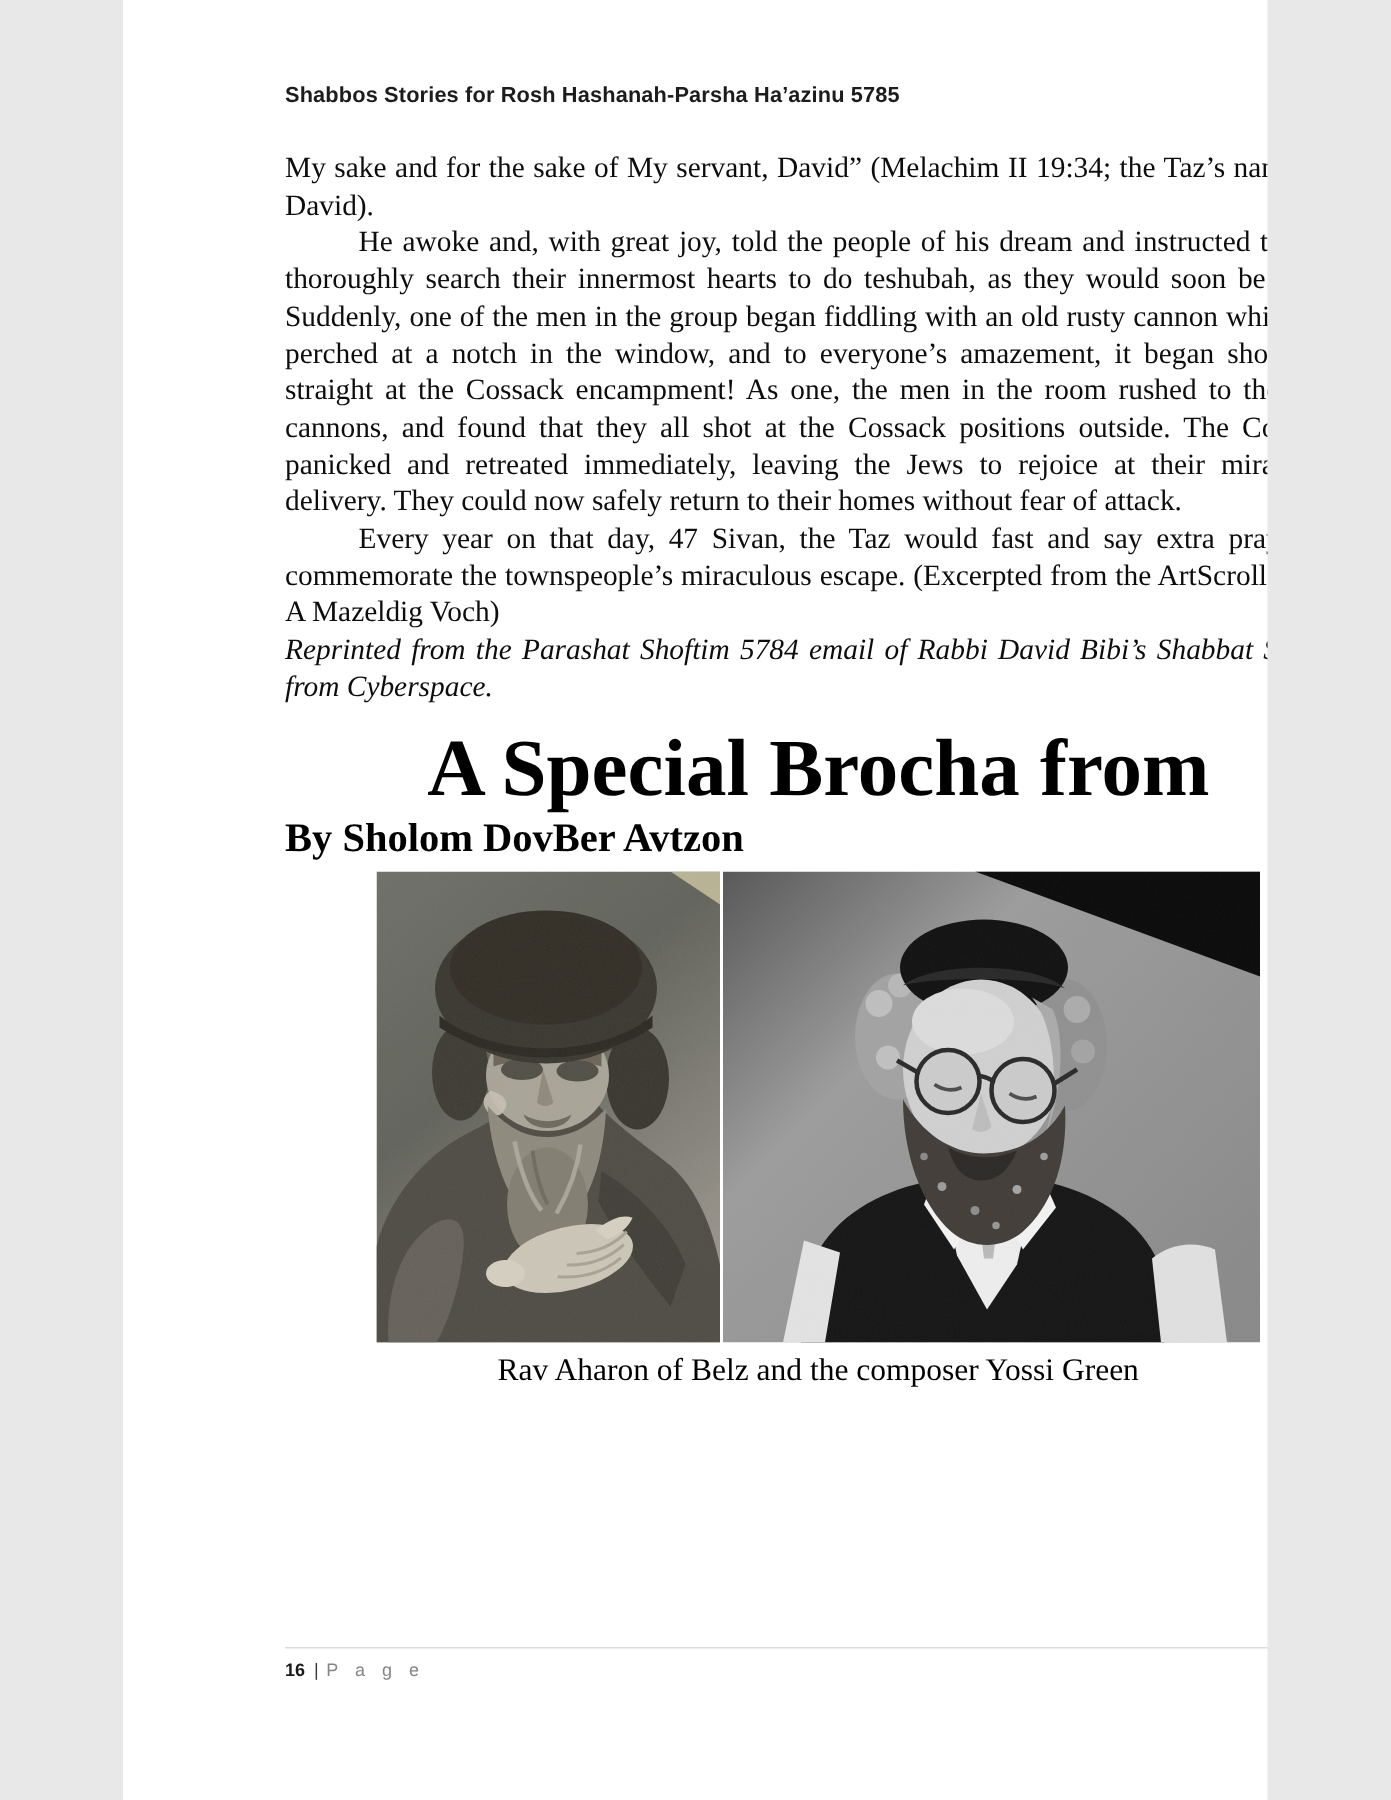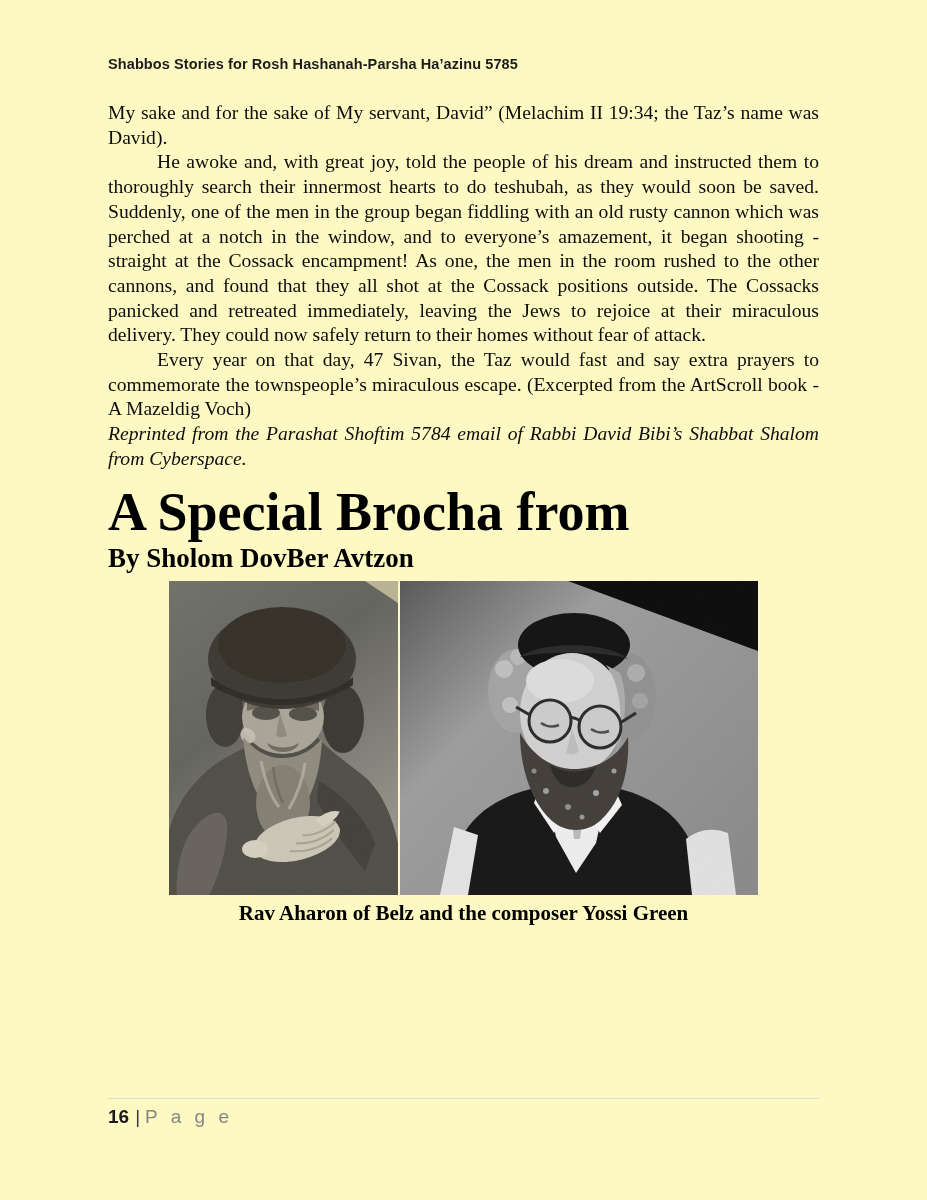--- a/index.html
+++ b/index.html
@@ -1,20 +1,20 @@
 <!DOCTYPE html>
 <html><head>
 <meta charset="utf-8">
 <style>
   html,body{margin:0;padding:0;background:#e8e8e8;}
   .page{
     position:relative;
-    width:927px;height:1200px;
+    width:763px;height:1200px;
     margin:0 auto;
-    background:#fef9c3;
+    background:#ffffff;
     font-family:"Liberation Serif", serif;
     color:#0d0d0d;
     overflow:hidden;
   }
   .running-header{
     position:absolute;left:108px;top:56px;
     font-family:"Liberation Sans", sans-serif;
     font-size:14.5px;font-weight:700;color:#1c1c1c;
     letter-spacing:.1px;
   }
@@ -23,42 +23,43 @@
   }
   .para{
     margin:0;
     font-size:19.6px;line-height:24.7px;
     text-align:justify;
   }
   .para.indent{text-indent:49px;}
   .para.reprint{font-style:italic;}
   .headline{
     margin:11px 0 0 0;
+    text-align:center;
     font-size:54px;line-height:58px;
     font-weight:700;color:#000;
   }
   .byline{
     margin-top:2px;
     text-align:left;
     font-size:27px;font-weight:700;color:#000;
   }
   .figure{width:589px;margin:7px auto 0 auto;}
   .photos{display:flex;gap:2px;}
   .photos svg{display:block;}
   .caption{
     margin-top:6px;
     text-align:center;
-    font-size:21px;font-weight:700;color:#000;
+    font-size:21px;font-weight:400;color:#000;
   }
   .footer{
     position:absolute;left:108px;top:1098px;width:711px;
     border-top:1.5px solid #dcdcdc;
     padding-top:7px;
     font-family:"Liberation Sans", sans-serif;
-    font-size:19px;
+    font-size:12px;
   }
   .footer .pagenum{font-weight:700;color:#1a1a1a;}
   .footer .sep{color:#3a3a3a;margin:0 5px 0 6px;font-weight:400;}
   .footer .plabel{color:#858585;letter-spacing:4px;}
 </style>
 </head>
 <body>
 
 <div class="page">
 

